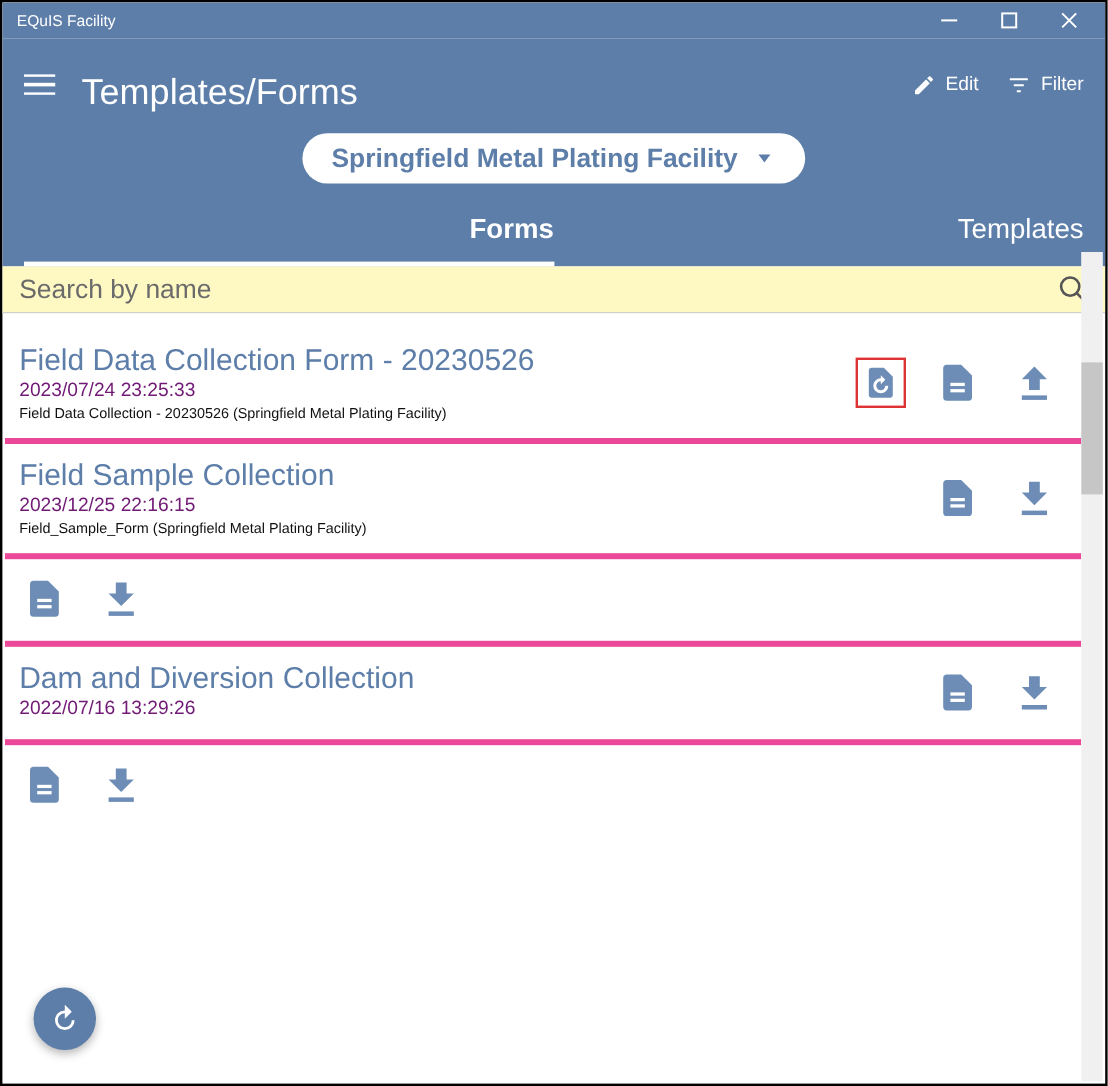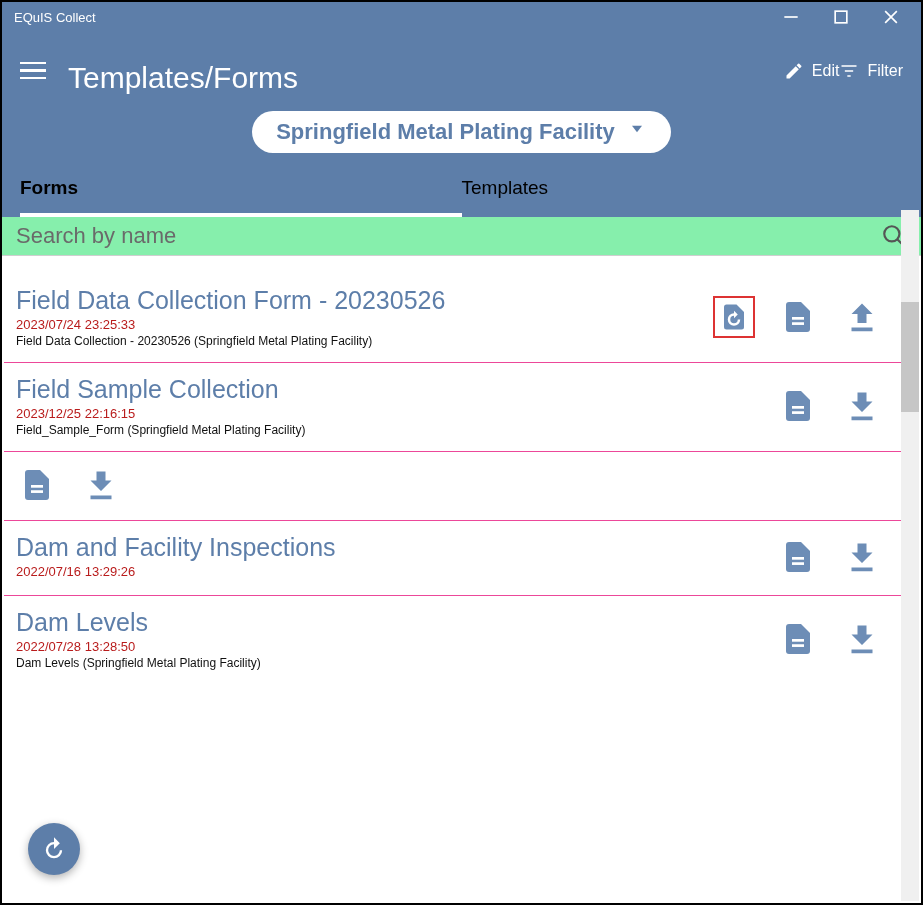--- a/index.html
+++ b/index.html
@@ -34,39 +34,39 @@
     display:flex;
     align-items:center;
     justify-content:space-between;
     padding-bottom:6px;
     padding-top:4px;
   }
   .header-left { display:flex; align-items:center; gap:18px; }
   .menu-btn { width:30px; height:30px; cursor:pointer; display:flex; flex-direction:column; justify-content:center; gap:5px;}
   .menu-btn span { display:block; height:2.5px; background:#fff; width:26px;}
   .page-title { font-size: 30px; font-weight:400;margin-top:15px; }
-  .header-actions { display:flex; align-items:center; font-size:16px;}
+  .header-actions { display:flex; gap:24px; align-items:center; font-size:16px;}
   .hact { display:flex; align-items:center; gap:8px; cursor:pointer;}
   .facility-pill-wrap { text-align:center; padding:10px 0 14px 0;}
   .facility-pill {
-    display:inline-flex; gap:12px;
+    display:inline-flex; align-items:center; gap:12px;
     background:#fff; color:#5d7ea9; font-weight:700; font-size:22px;
     padding:8px 24px; border-radius:26px; cursor:pointer;
   }
   .facility-pill svg { fill:#5d7ea9; }
   .tabs { display:flex; }
   .tab {
-    flex:1; text-align:left; padding:10px 0 14px 0;
-    font-size:19px; cursor:pointer; color:#000000;
+    flex:1; text-align:right; padding:10px 0 14px 0;
+    font-size:23px; cursor:pointer; color:#ffffff;
     border-bottom:4px solid transparent;
   }
   .tab.active { font-weight:700; border-bottom:4px solid #fff; }
   .searchbar {
     display:flex; align-items:center;
-    background:#86efac; padding:6px 14px;
+    background:#fef9c3; padding:6px 14px;
     border-bottom:1px solid #cfcfcf;
   }
   .searchbar input {
     flex:1; border:none; background:transparent;
     font-size:22px; color:#6a6a6a; outline:none;
   }
   .searchbar input::placeholder { color:#6a6a6a; }
   .list {
     position:absolute;
     top:272px; left:2px; right:20px; bottom:2px;
@@ -77,25 +77,25 @@
     position:absolute; right:2px; top:208px; bottom:2px; width:18px;
     background:#f0f0f0;
   }
   .scrollbar-thumb {
     position:absolute; right:2px; top:300px; height:110px; width:18px;
     background:#c6c6c6;
   }
   .row {
     display:flex; justify-content:space-between; align-items:center;
     padding:12px 18px 14px 12px;
-    border-bottom:1px solid #ec4899;
+    border-bottom:5px solid #ec4899;
   }
   .row-text { flex:1; }
   .row-title { color:#5d7ea9; font-size:25px; margin-bottom:2px;}
-  .row-date { color:#b91c1c; font-size:13px; margin-bottom:2px;}
+  .row-date { color:#701a75; font-size:16px; margin-bottom:2px;}
   .row-desc { color:#111; font-size:12px;}
   .row-icons { display:flex; gap:22px; align-items:center;}
   .icon {
     width:42px; height:42px;
     display:flex; align-items:center; justify-content:center;
     color:#6d8db6; fill:#6d8db6;
     cursor:pointer;
   }
   .hlbox {
     border:2px solid #d33; padding:4px;
@@ -107,21 +107,21 @@
     box-shadow:0 3px 8px rgba(0,0,0,0.3); cursor:pointer;
   }
   .fab svg { fill:#fff; width:28px; height:28px;}
   svg.ic { width:36px; height:36px; }
   svg.sm { width:20px; height:20px; fill:#fff; }
 </style>
 </head>
 <body>
 
 <div class="titlebar">
-  <div class="titlebar-left">EQuIS Collect</div>
+  <div class="titlebar-left">EQuIS Facility</div>
   <div class="titlebar-right">
     <div class="win-btn">
       <svg class="sm" viewBox="0 0 24 24">
           <rect x="4" y="11" width="16" height="2"></rect>
         </svg>
     </div>
     <div class="win-btn">
       <svg class="sm" viewBox="0 0 24 24">
           <rect x="5" y="5" width="14" height="14" fill="none" stroke="#fff" stroke-width="2"></rect>
         </svg>
@@ -253,46 +253,41 @@
         <svg class="ic" viewBox="0 0 24 24">
             <path fill="#6d8db6" d="M12 16l7-7h-4V3h-6v6H5l7 7z"></path>
             <rect x="5" y="19" width="14" height="2.5" fill="#6d8db6"></rect>
           </svg>
       </div>
     </div>
   </div>
 
   <div class="row">
     <div class="row-text">
-      <div class="row-title">Dam and Facility Inspections</div>
+      <div class="row-title">Dam and Diversion Collection</div>
       <div class="row-date">2022/07/16 13:29:26</div>
     </div>
     <div class="row-icons">
       <div class="icon">
         <svg class="ic" viewBox="0 0 24 24">
             <path fill="#6d8db6" d="M14 2H6a2 2 0 0 0-2 2v16a2 2 0 0 0 2 2h12a2 2 0 0 0 2-2V8l-6-6z"></path>
             <rect x="8" y="12" width="8" height="1.8" fill="#fff"></rect>
             <rect x="8" y="15.5" width="8" height="1.8" fill="#fff"></rect>
           </svg>
       </div>
       <div class="icon">
         <svg class="ic" viewBox="0 0 24 24">
             <path fill="#6d8db6" d="M12 16l7-7h-4V3h-6v6H5l7 7z"></path>
             <rect x="5" y="19" width="14" height="2.5" fill="#6d8db6"></rect>
           </svg>
       </div>
     </div>
   </div>
 
   <div class="row" style="border-bottom:none;">
-    <div class="row-text">
-      <div class="row-title">Dam Levels</div>
-      <div class="row-date">2022/07/28 13:28:50</div>
-      <div class="row-desc">Dam Levels (Springfield Metal Plating Facility)</div>
-    </div>
     <div class="row-icons">
       <div class="icon">
         <svg class="ic" viewBox="0 0 24 24">
             <path fill="#6d8db6" d="M14 2H6a2 2 0 0 0-2 2v16a2 2 0 0 0 2 2h12a2 2 0 0 0 2-2V8l-6-6z"></path>
             <rect x="8" y="12" width="8" height="1.8" fill="#fff"></rect>
             <rect x="8" y="15.5" width="8" height="1.8" fill="#fff"></rect>
           </svg>
       </div>
       <div class="icon">
         <svg class="ic" viewBox="0 0 24 24">

